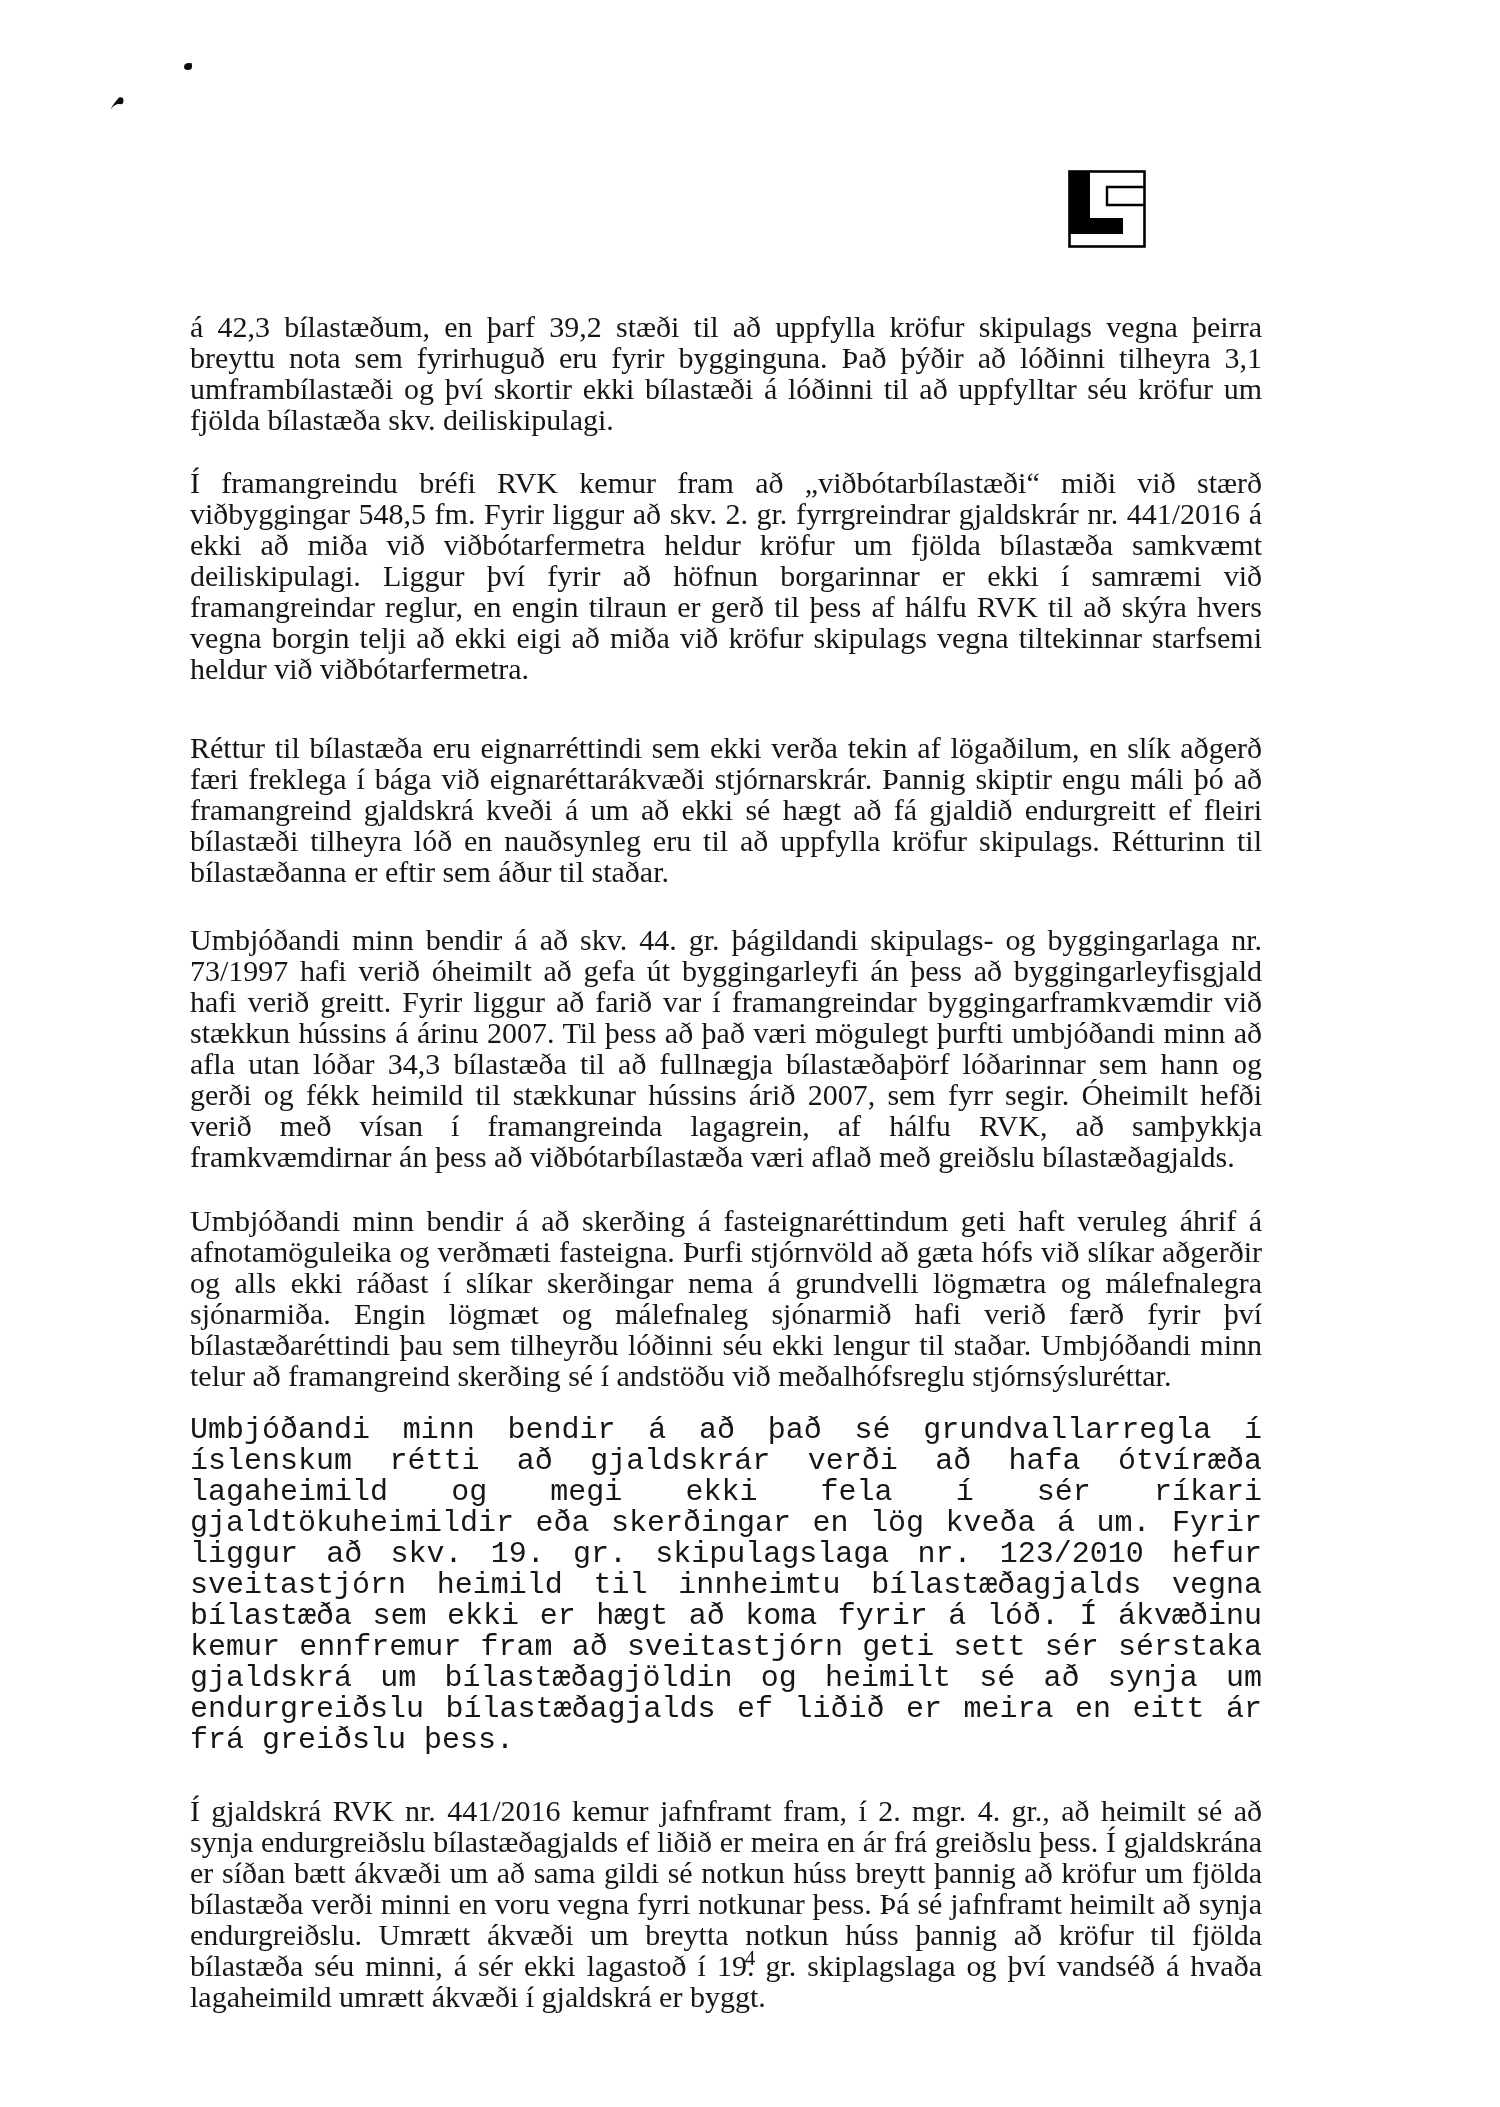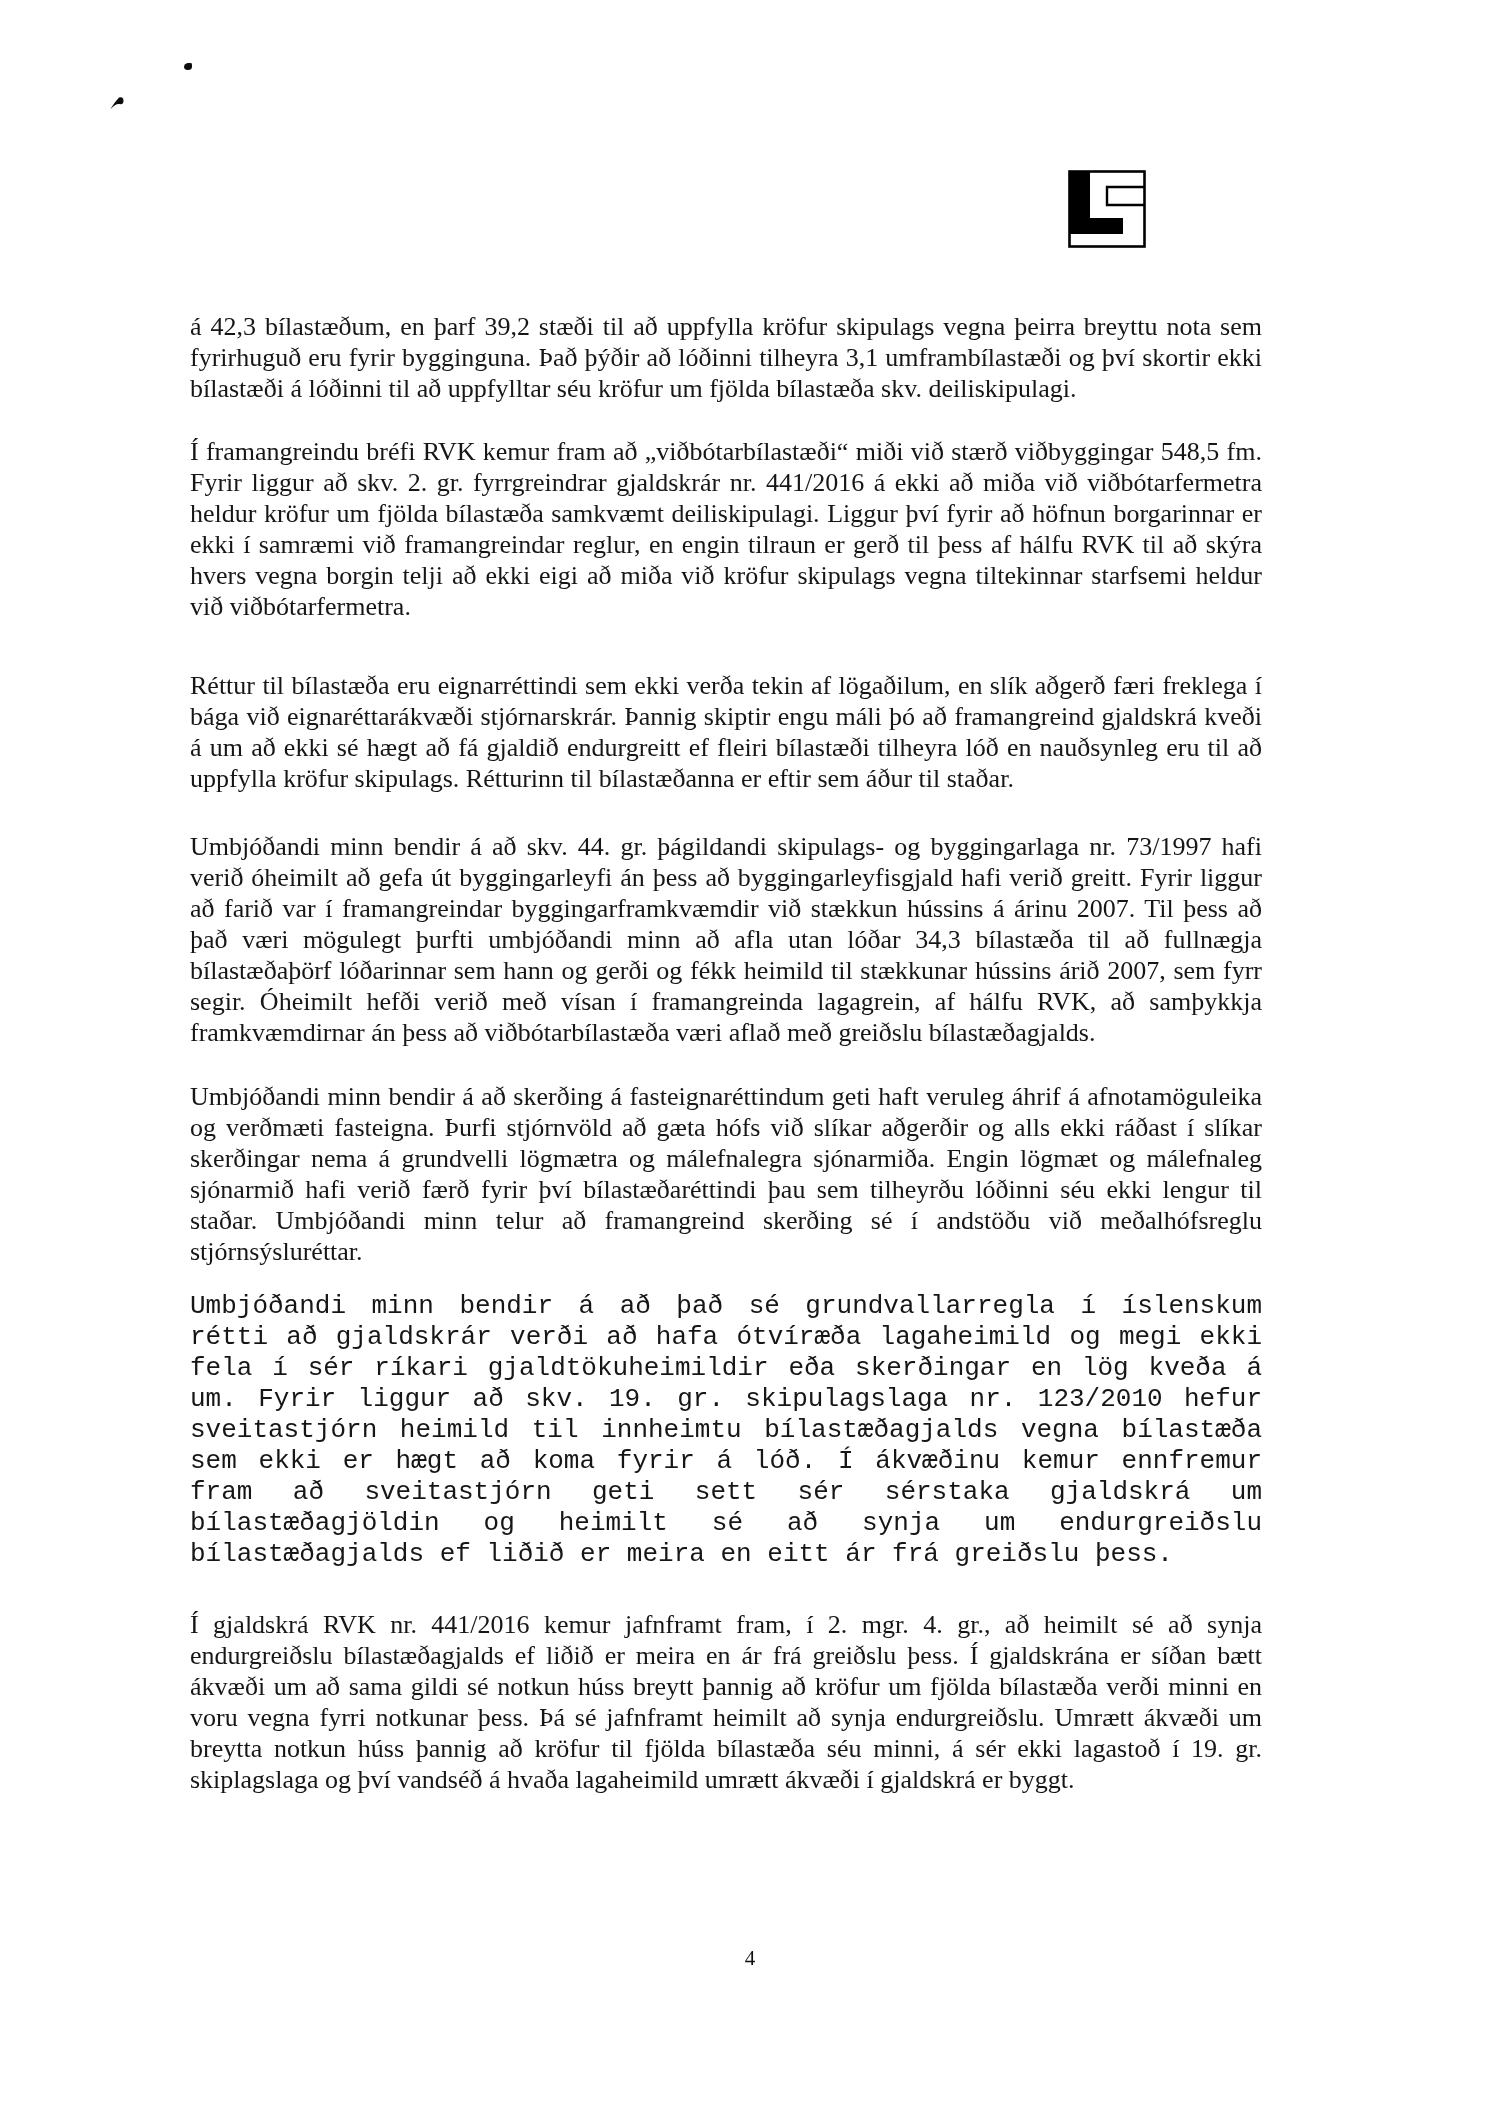--- a/index.html
+++ b/index.html
@@ -43,21 +43,21 @@
   }
   
   .content {
     position: absolute;
     left: 190px;
     top: 311px;
     width: 1072px;
   }
   .content p {
     margin: 0;
-    font-size: 26px;
+    font-size: 30px;
     line-height: 31px;
     text-align: justify;
     text-justify: inter-word;
   }
   .content p:nth-of-type(1) { margin-bottom: 32px; }
   .content p:nth-of-type(2) { margin-bottom: 48px; }
   .content p:nth-of-type(3) { margin-bottom: 37px; font-family: Liberation Serif, serif; }
   .content p:nth-of-type(4) { margin-bottom: 33px; font-family: Liberation Serif, serif; }
   .content p:nth-of-type(5) { margin-bottom: 24px; }
   .content p:nth-of-type(6) { margin-bottom: 39px; font-family: Liberation Mono, monospace; }

